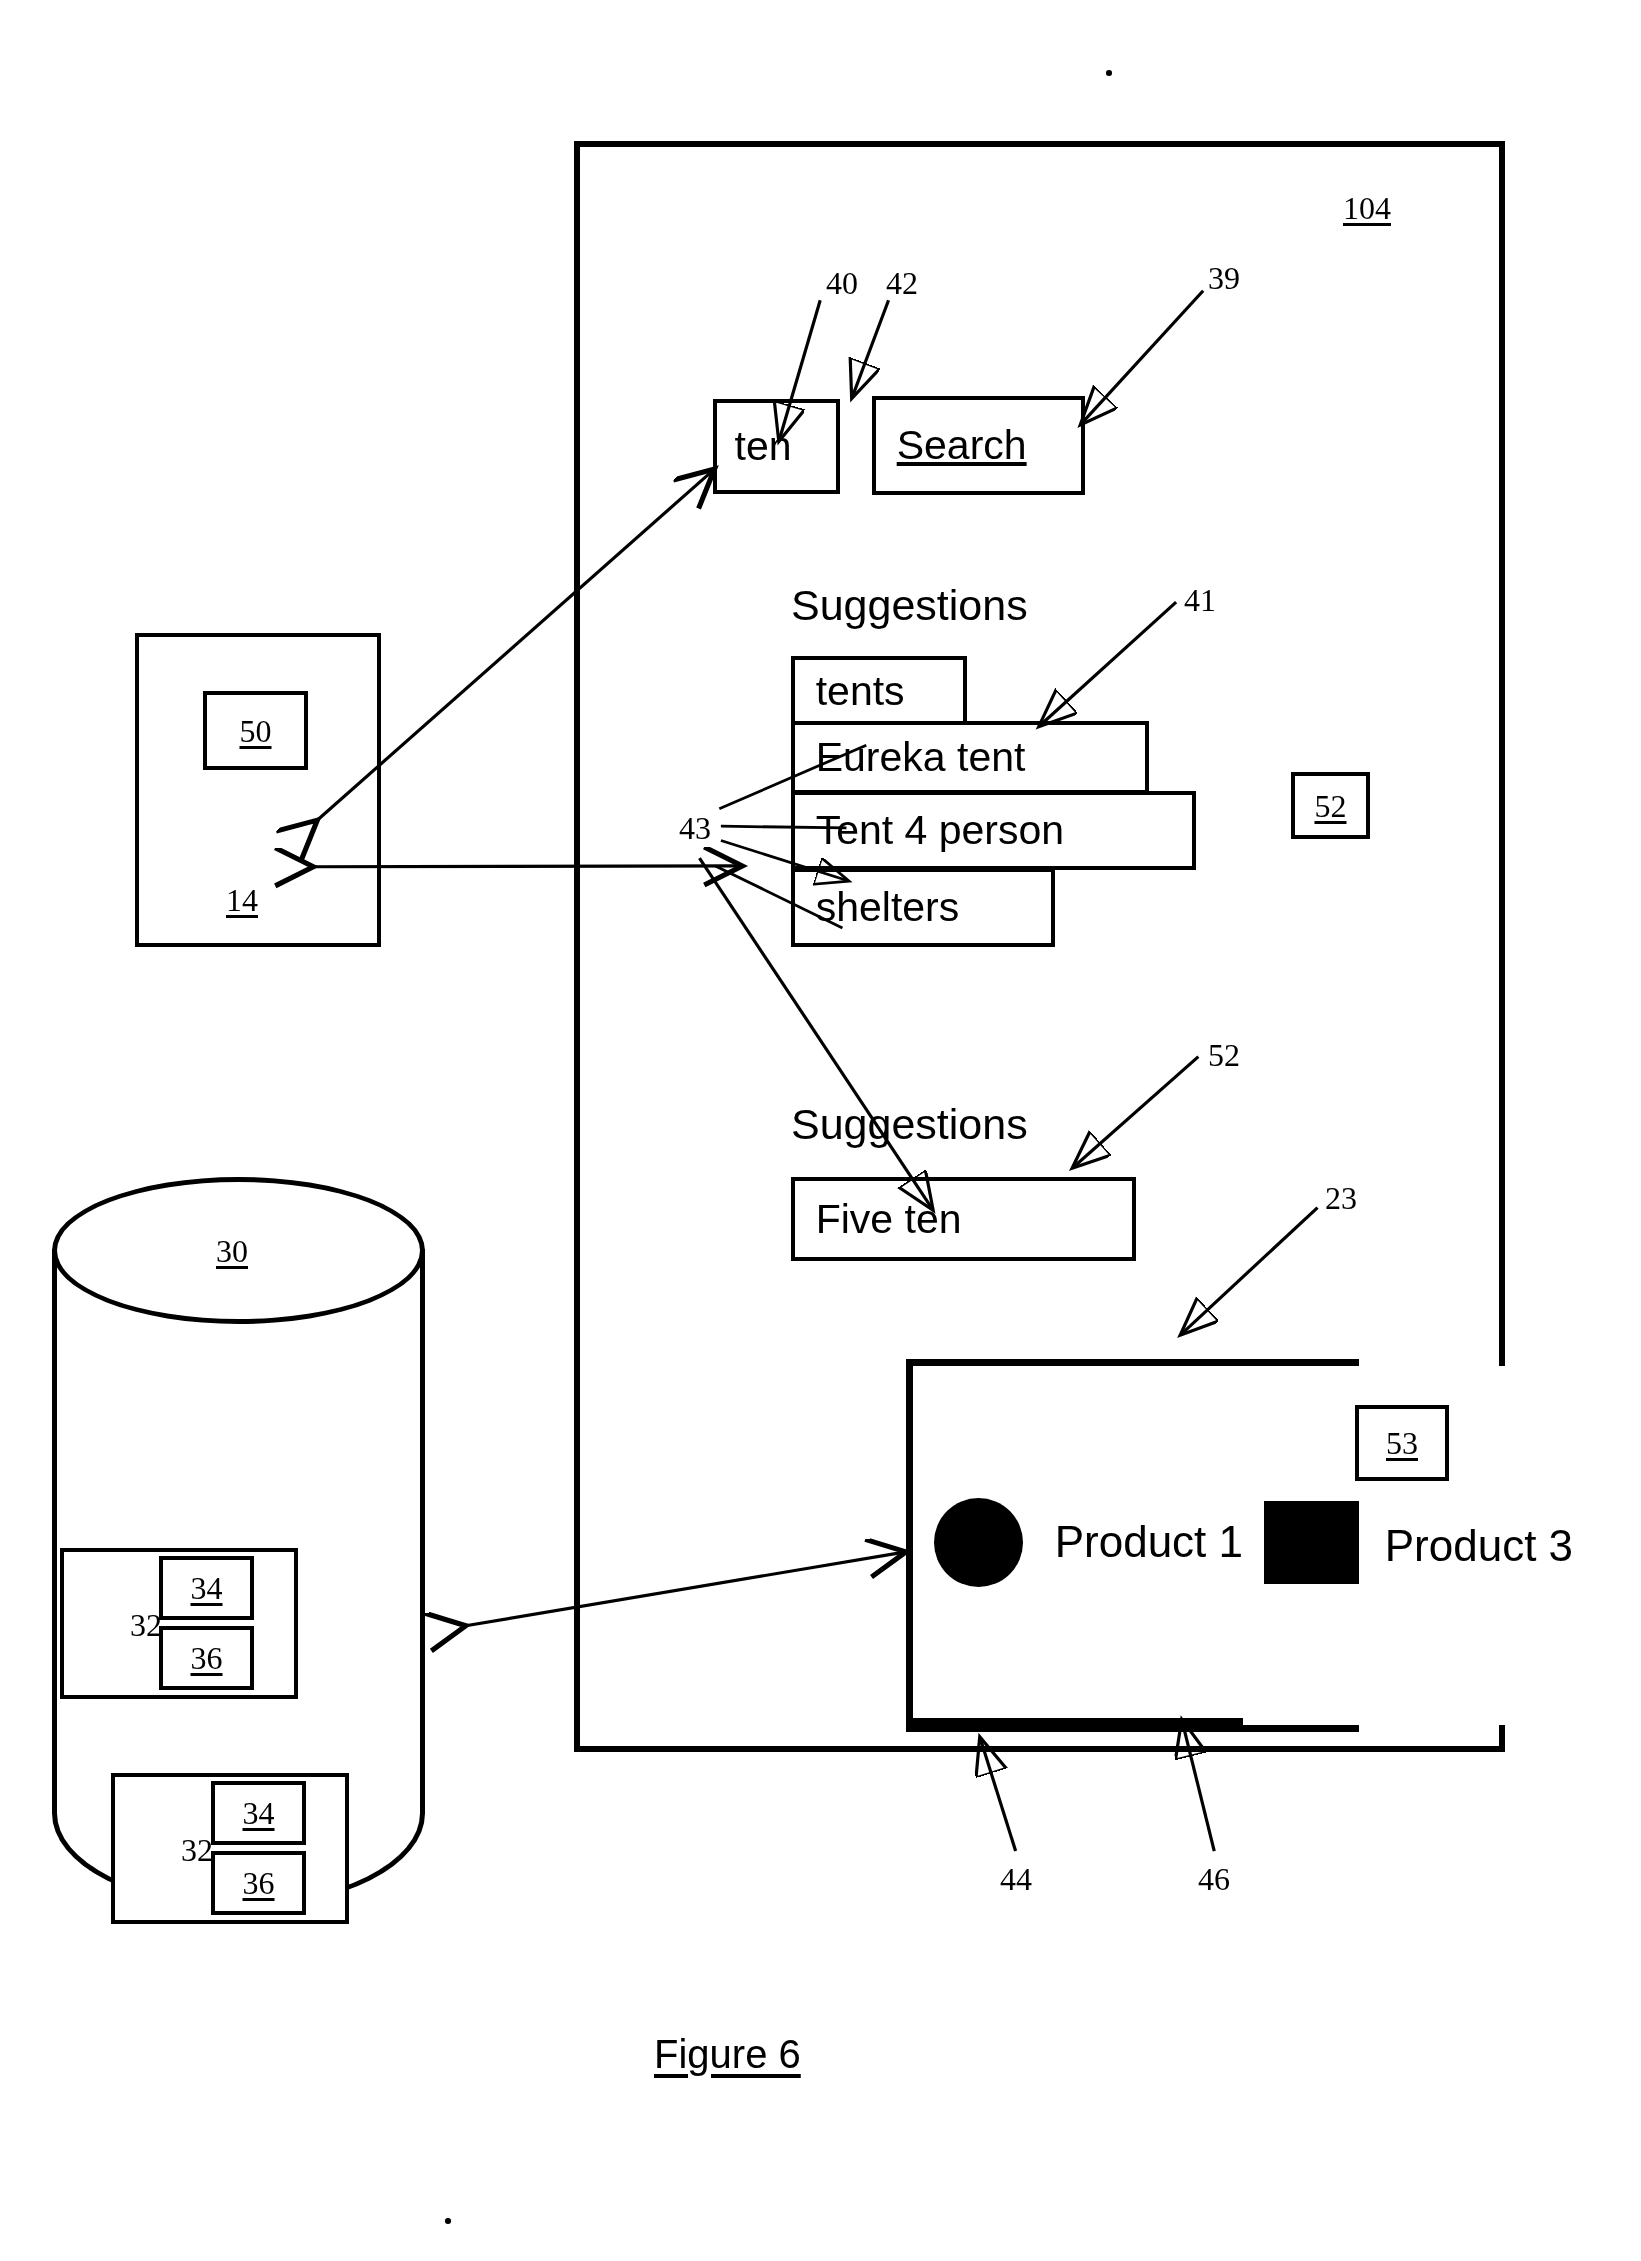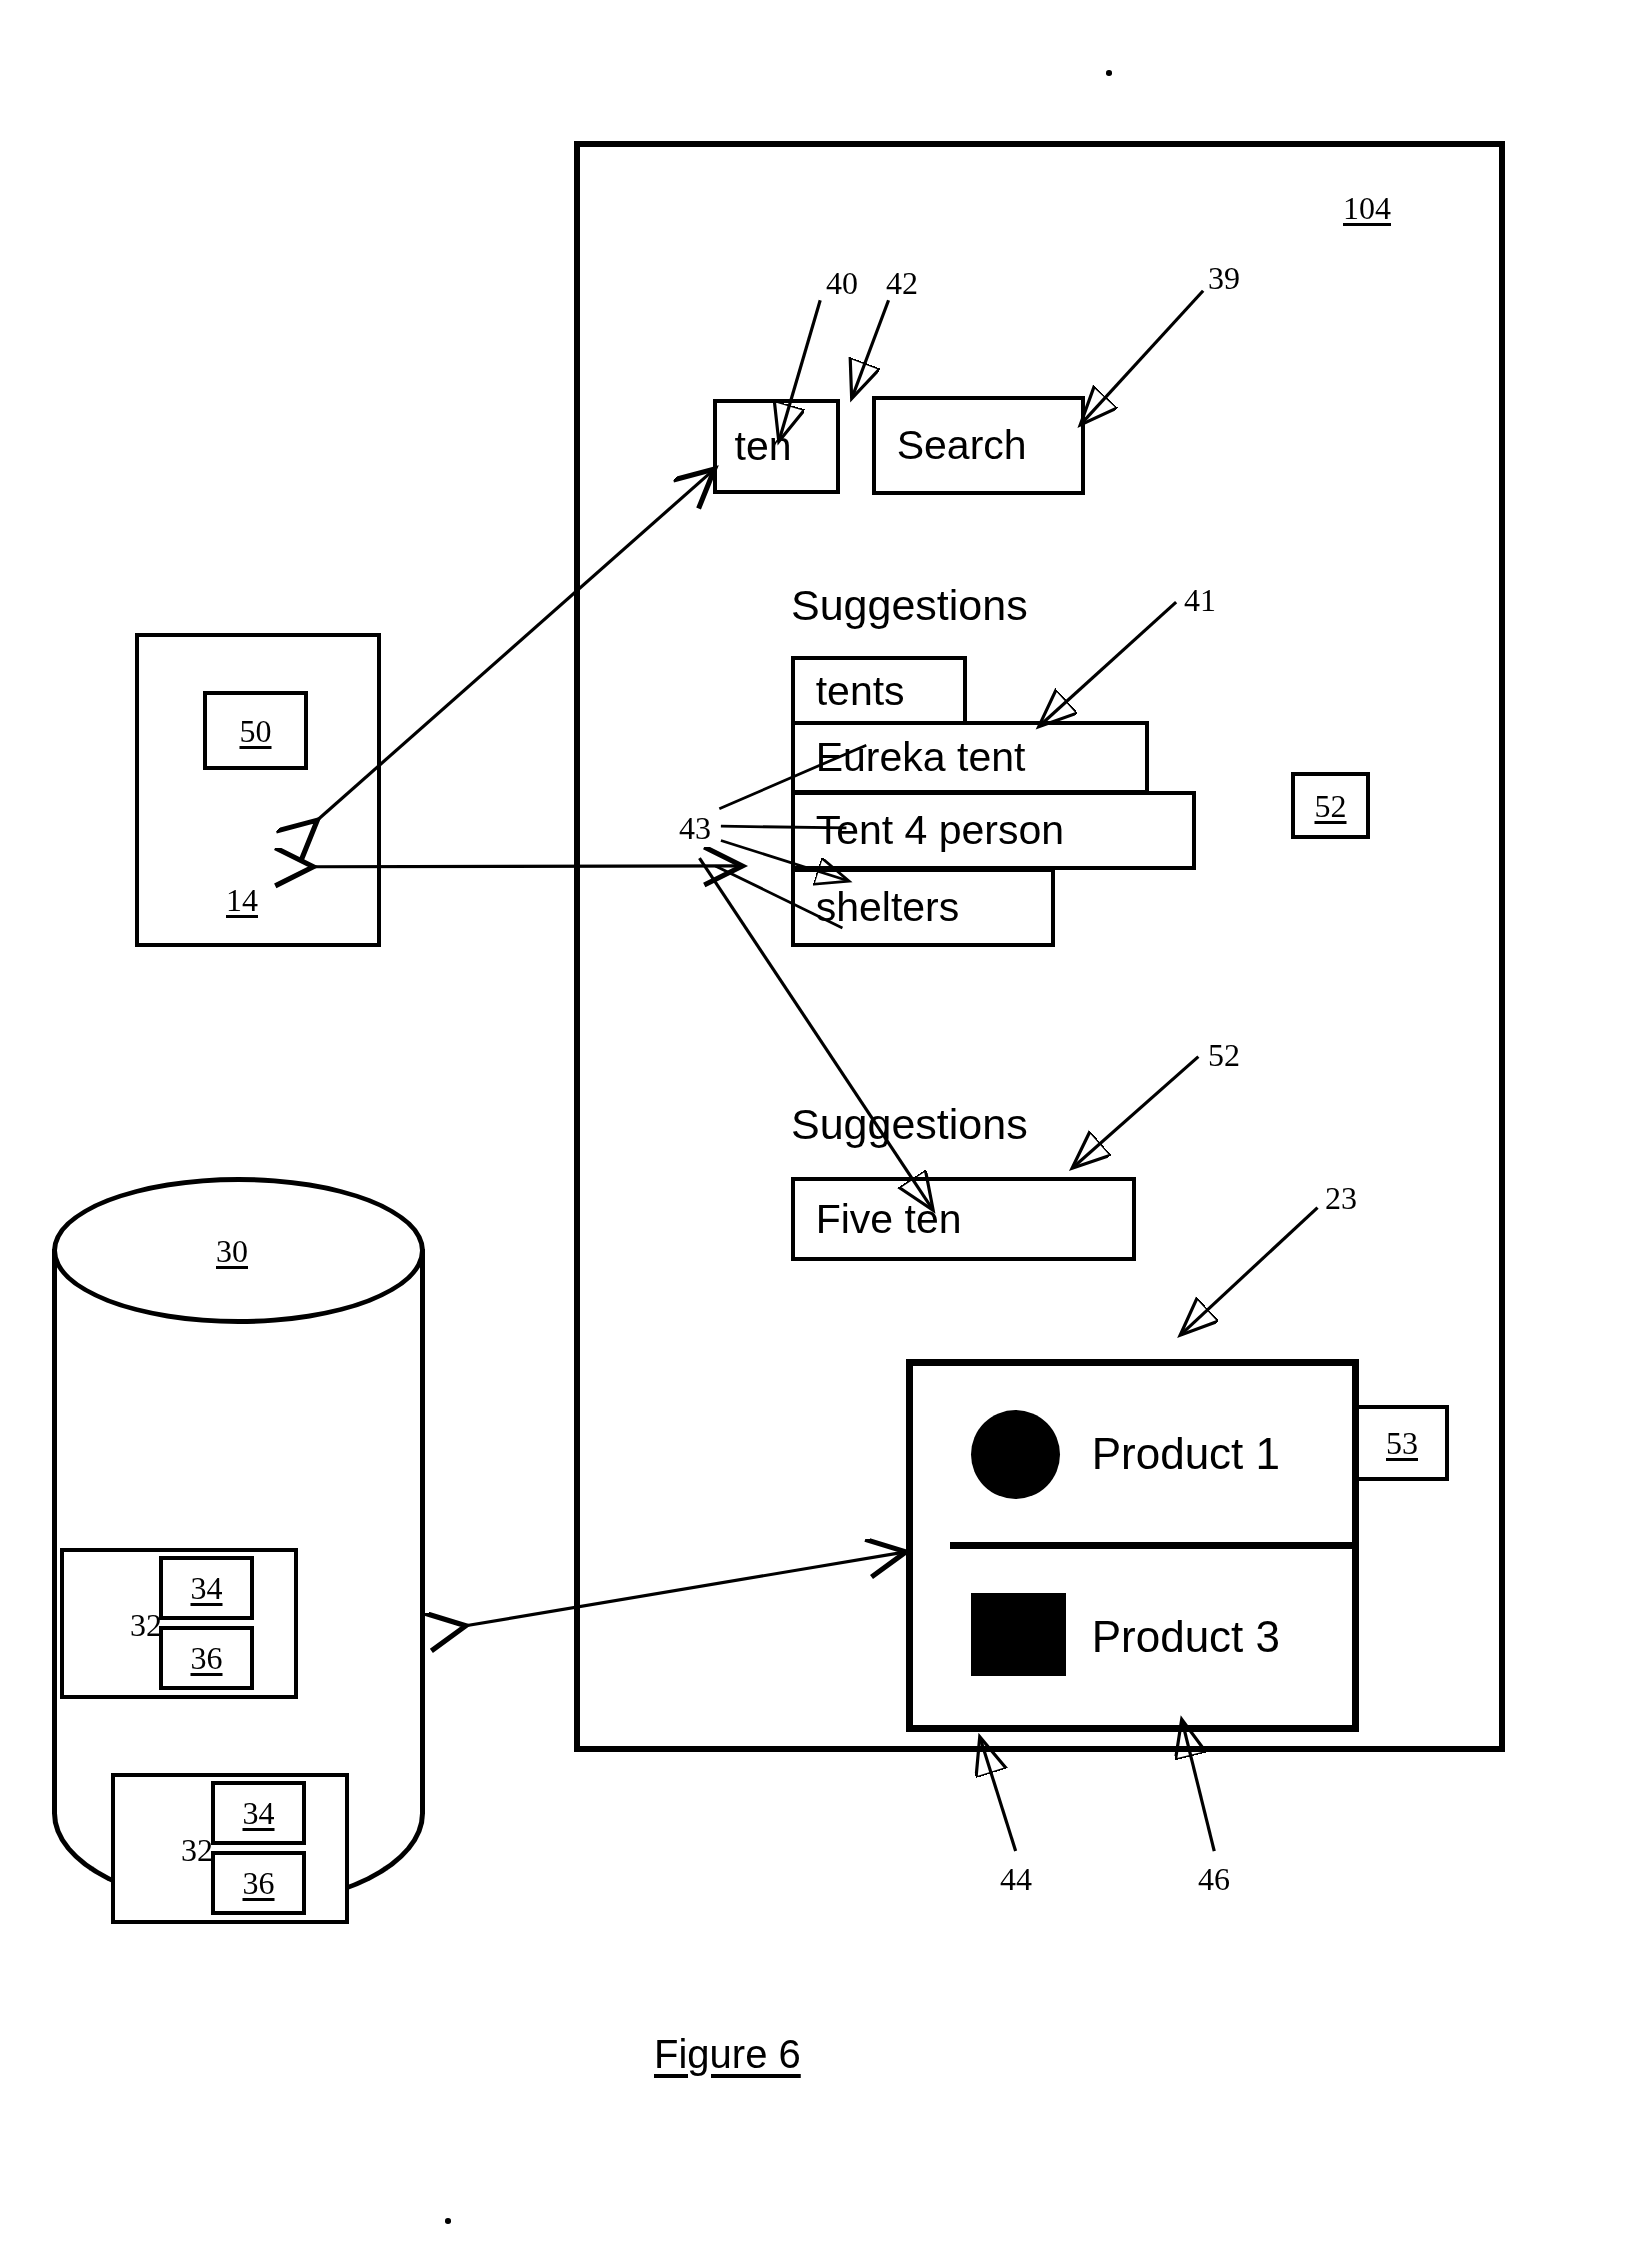--- a/index.html
+++ b/index.html
@@ -89,22 +89,21 @@
   }
   
   #product-list {
     position: absolute;
     left: 906px; top: 1359px;
     width: 453px; height: 373px;
     border: 7.2px solid #000;
     box-sizing: border-box;
     background: #fff;
     display: flex;
-    flex-direction: column;
-    padding-left: 37px;
+    flex-direction: row;
   }
   .product-row {
     position: relative;
     flex: 1 1 0;
     display: flex;
     align-items: center;
     box-sizing: border-box;
     border-bottom: 7.2px solid #000;
     background: #fff;
   }
@@ -244,21 +243,21 @@
   <div class="page-dot" id="dot-top"></div>
   <div class="page-dot" id="dot-bottom"></div>
 
   <div id="device-frame"></div>
   <div class="label-num underlined" style="left:1343px; top:192px;">104</div>
 
   <div class="box" id="query-box">
     <span class="qtext" style="font-size:41px;">ten</span>
   </div>
   <div class="box" id="search-button">
-    <span style="font-size:41px;">Search</span>
+    <span style="font-size:41px;text-decoration:underline;">Search</span>
   </div>
   <div class="label-num" style="left:826px; top:267px;">40</div>
   <div class="label-num" style="left:886px; top:267px;">42</div>
   <div class="label-num" style="left:1208px; top:262px;">39</div>
 
   <div class="ui-text" id="suggestions-heading">Suggestions</div>
   <div class="label-num" style="left:1184px; top:584px;">41</div>
   <div class="label-num" style="left:679px; top:812px;">43</div>
 
   <div class="box suggestion-item" id="sugg-0">

